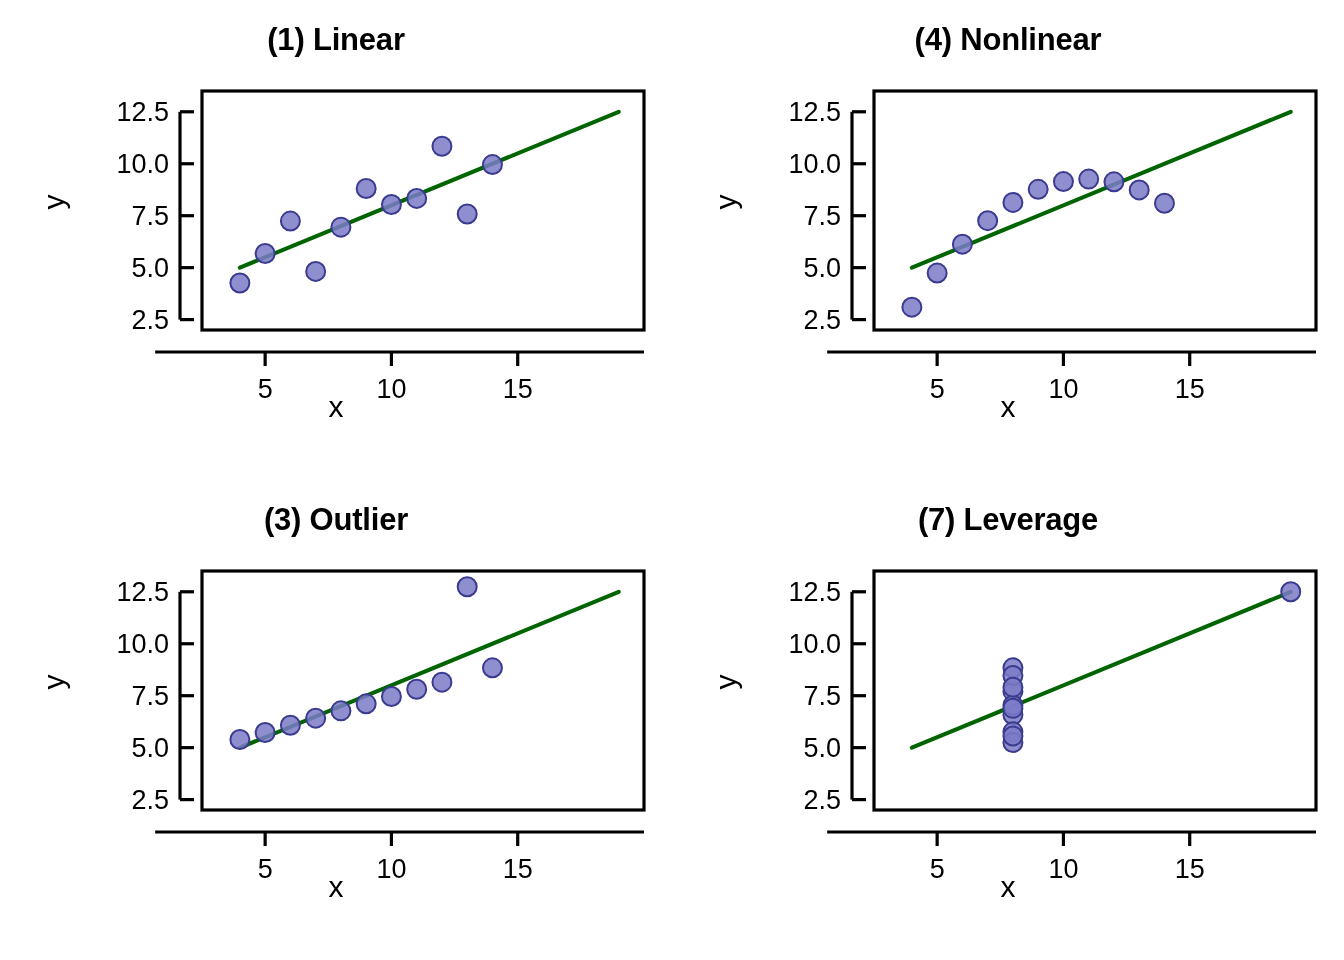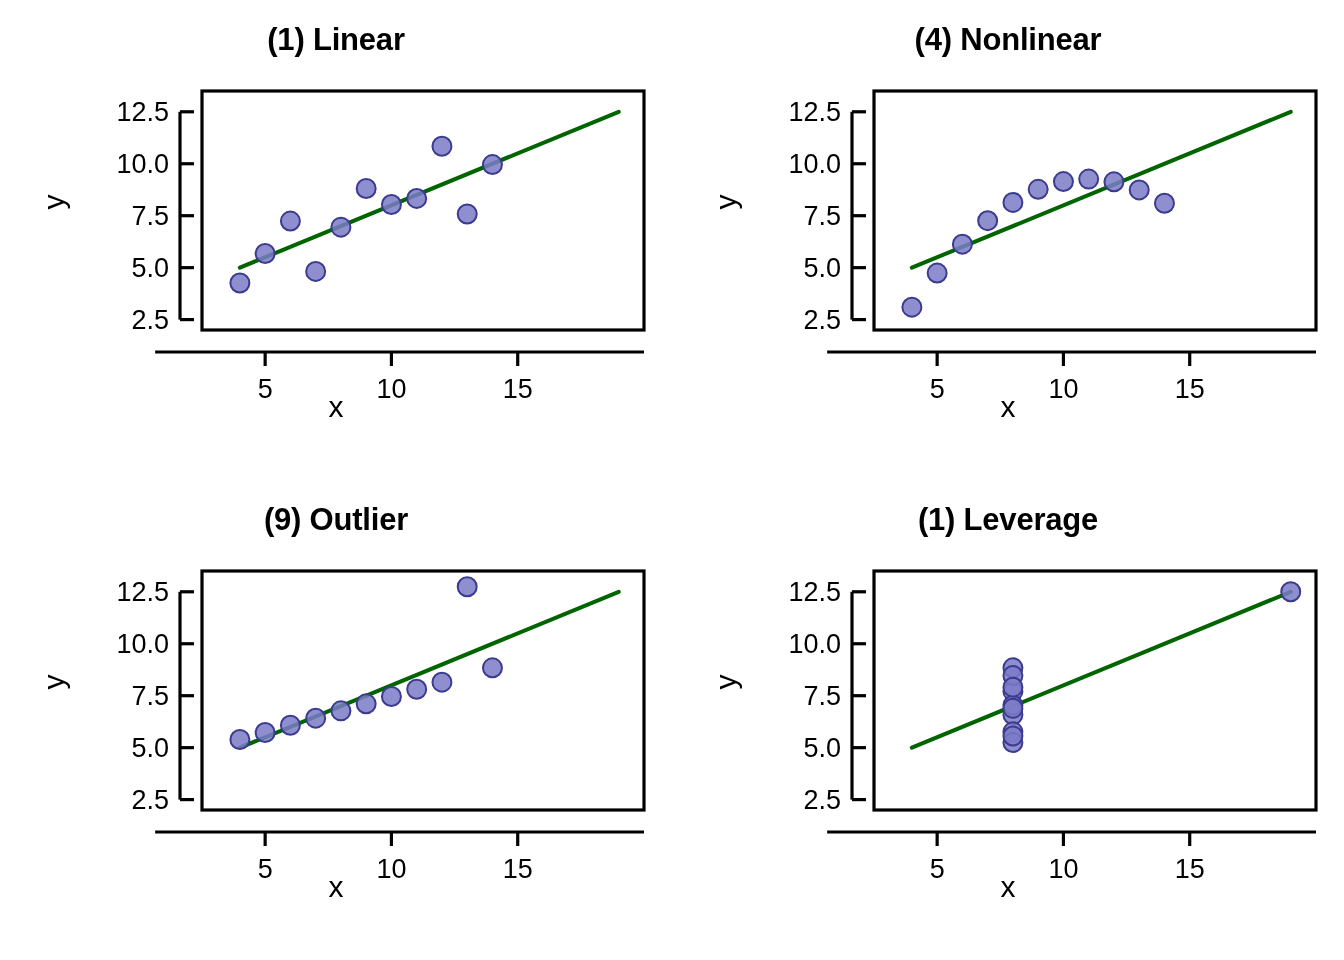--- a/index.html
+++ b/index.html
@@ -201,21 +201,21 @@
           <circle cx="441.9428571428571" cy="181.81999999999996" r="9.5" class="marker" fill="#7B7BC8" stroke="#3B3B8F" fill-opacity="0.85"></circle>
           <circle cx="315.65714285714284" cy="220.68347826086958" r="9.5" class="marker" fill="#7B7BC8" stroke="#3B3B8F" fill-opacity="0.85"></circle>
           <circle cx="265.1428571428571" cy="273.055652173913" r="9.5" class="marker" fill="#7B7BC8" stroke="#3B3B8F" fill-opacity="0.85"></circle>
         </g>
       </svg>
     <div class="axis-title-y">y</div>
     <div class="axis-title-x">x</div>
   </div>
 
   <div class="panel" id="panel-2" style="left:0px;  top:480px;">
-    <div class="panel-title">(9) Outlier</div>
+    <div class="panel-title">(3) Outlier</div>
     <svg class="plot-svg" id="svg-2" viewBox="0 0 672 480">
         <rect x="202" y="91" width="442" height="239" class="plot-box"></rect>
         <line x1="180" y1="111.78260869565219" x2="180" y2="319.60869565217394" class="axis-line"></line>
         <line x1="180" y1="319.60869565217394" x2="194" y2="319.60869565217394" class="tick-mark"></line>
         <text x="169" y="329.10869565217394" class="tick-label tick-label-y">2.5</text>
         <line x1="180" y1="267.6521739130435" x2="194" y2="267.6521739130435" class="tick-mark"></line>
         <text x="169" y="277.1521739130435" class="tick-label tick-label-y">5.0</text>
         <line x1="180" y1="215.69565217391306" x2="194" y2="215.69565217391306" class="tick-mark"></line>
         <text x="169" y="225.19565217391306" class="tick-label tick-label-y">7.5</text>
         <line x1="180" y1="163.73913043478262" x2="194" y2="163.73913043478262" class="tick-mark"></line>
@@ -247,21 +247,21 @@
           <circle cx="441.9428571428571" cy="202.18695652173912" r="9.5" class="marker" fill="#7B7BC8" stroke="#3B3B8F" fill-opacity="0.85"></circle>
           <circle cx="315.65714285714284" cy="238.1408695652174" r="9.5" class="marker" fill="#7B7BC8" stroke="#3B3B8F" fill-opacity="0.85"></circle>
           <circle cx="265.1428571428571" cy="252.48086956521738" r="9.5" class="marker" fill="#7B7BC8" stroke="#3B3B8F" fill-opacity="0.85"></circle>
         </g>
       </svg>
     <div class="axis-title-y">y</div>
     <div class="axis-title-x">x</div>
   </div>
 
   <div class="panel" id="panel-3" style="left:672px; top:480px;">
-    <div class="panel-title">(1) Leverage</div>
+    <div class="panel-title">(7) Leverage</div>
     <svg class="plot-svg" id="svg-3" viewBox="0 0 672 480">
         <rect x="202" y="91" width="442" height="239" class="plot-box"></rect>
         <line x1="180" y1="111.78260869565219" x2="180" y2="319.60869565217394" class="axis-line"></line>
         <line x1="180" y1="319.60869565217394" x2="194" y2="319.60869565217394" class="tick-mark"></line>
         <text x="169" y="329.10869565217394" class="tick-label tick-label-y">2.5</text>
         <line x1="180" y1="267.6521739130435" x2="194" y2="267.6521739130435" class="tick-mark"></line>
         <text x="169" y="277.1521739130435" class="tick-label tick-label-y">5.0</text>
         <line x1="180" y1="215.69565217391306" x2="194" y2="215.69565217391306" class="tick-mark"></line>
         <text x="169" y="225.19565217391306" class="tick-label tick-label-y">7.5</text>
         <line x1="180" y1="163.73913043478262" x2="194" y2="163.73913043478262" class="tick-mark"></line>

